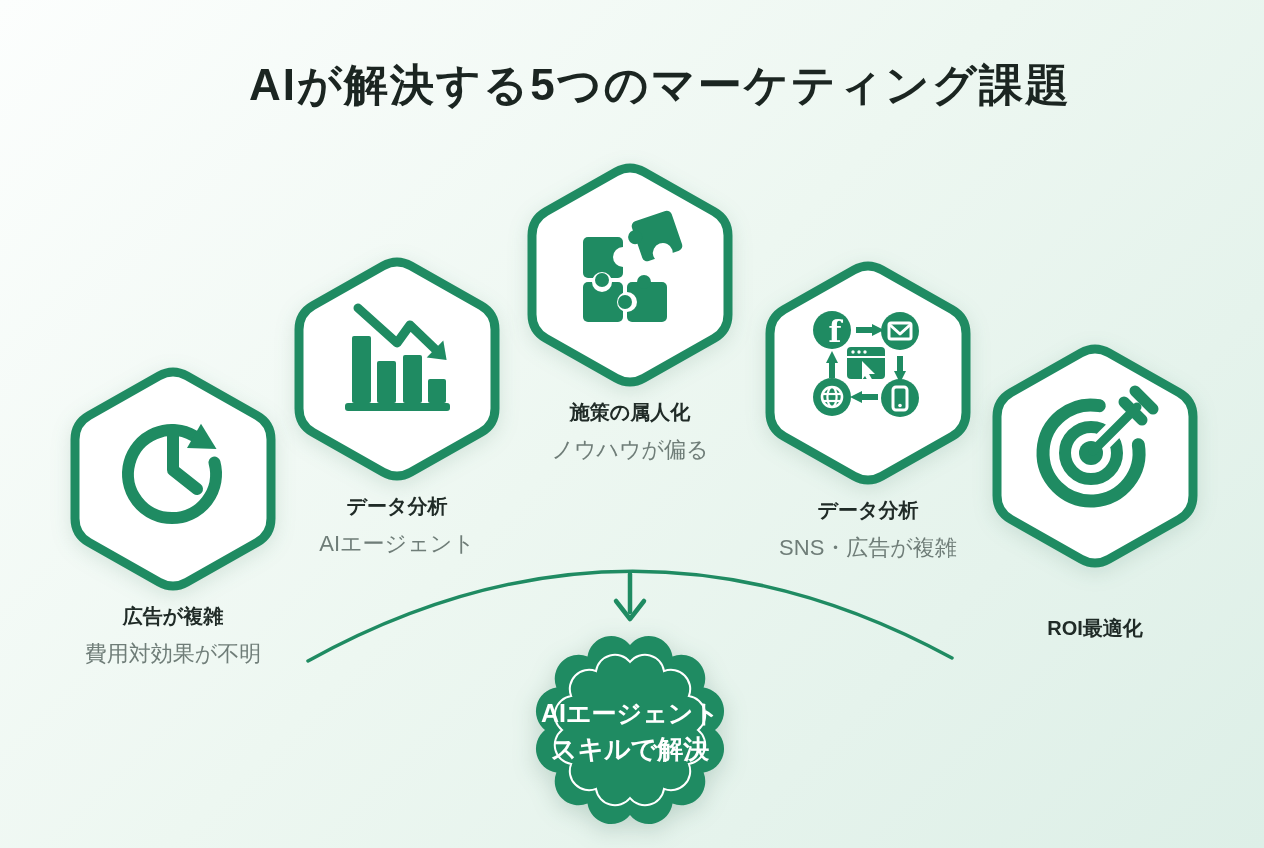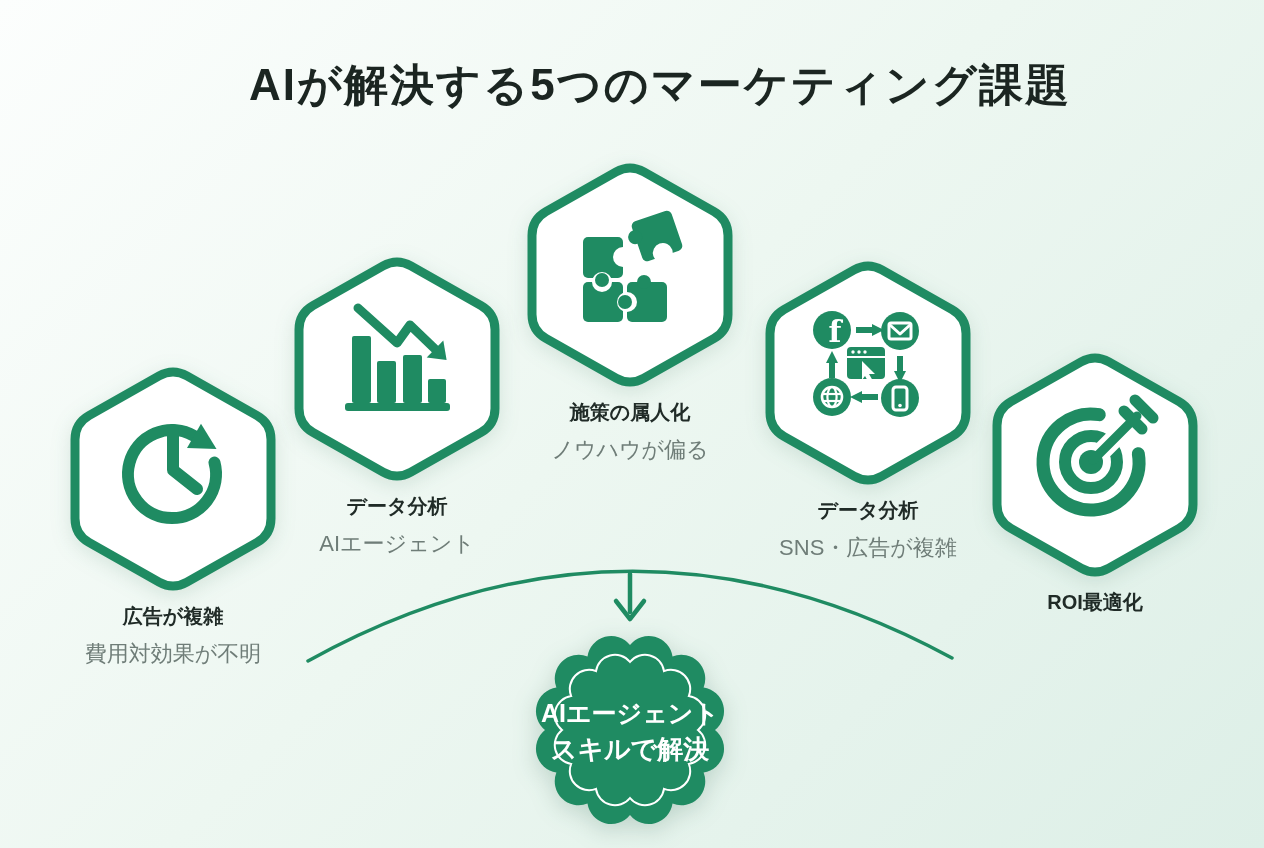--- a/index.html
+++ b/index.html
@@ -11,21 +11,21 @@
   .main-title{
     position:absolute;top:56px;left:0;width:100%;text-align:center;
     font-size:44px;font-weight:700;color:#1b2521;letter-spacing:2px;padding-left:28px;
   }
   .connector{position:absolute;left:0;top:0;pointer-events:none;}
   .challenge{position:absolute;width:230px;display:flex;flex-direction:column;align-items:center;}
   .c1{left:58px;top:360px;}
   .c2{left:282px;top:250px;}
   .c3{left:515px;top:156px;}
   .c4{left:753px;top:254px;}
-  .c5{left:980px;top:346px;}
+  .c5{left:980px;top:337px;gap:35px;}
   .hex{filter:drop-shadow(0 5px 10px rgba(25,95,65,0.13));}
   .hexpath{fill:#ffffff;stroke:#1f8b62;stroke-width:9;}
   .ch-title{font-size:20px;font-weight:700;color:#202b27;line-height:36px;text-align:center;}
   .ch-sub{margin-top:6px;font-size:22px;color:#6f7d78;line-height:28px;text-align:right;}
   .badge{position:absolute;left:520px;top:630px;filter:drop-shadow(0 6px 12px rgba(20,80,55,0.20));}
   .badge text{fill:#ffffff;font-weight:700;font-family:"Liberation Sans","DejaVu Sans",sans-serif;}
 </style>
 </head>
 <body>
 

